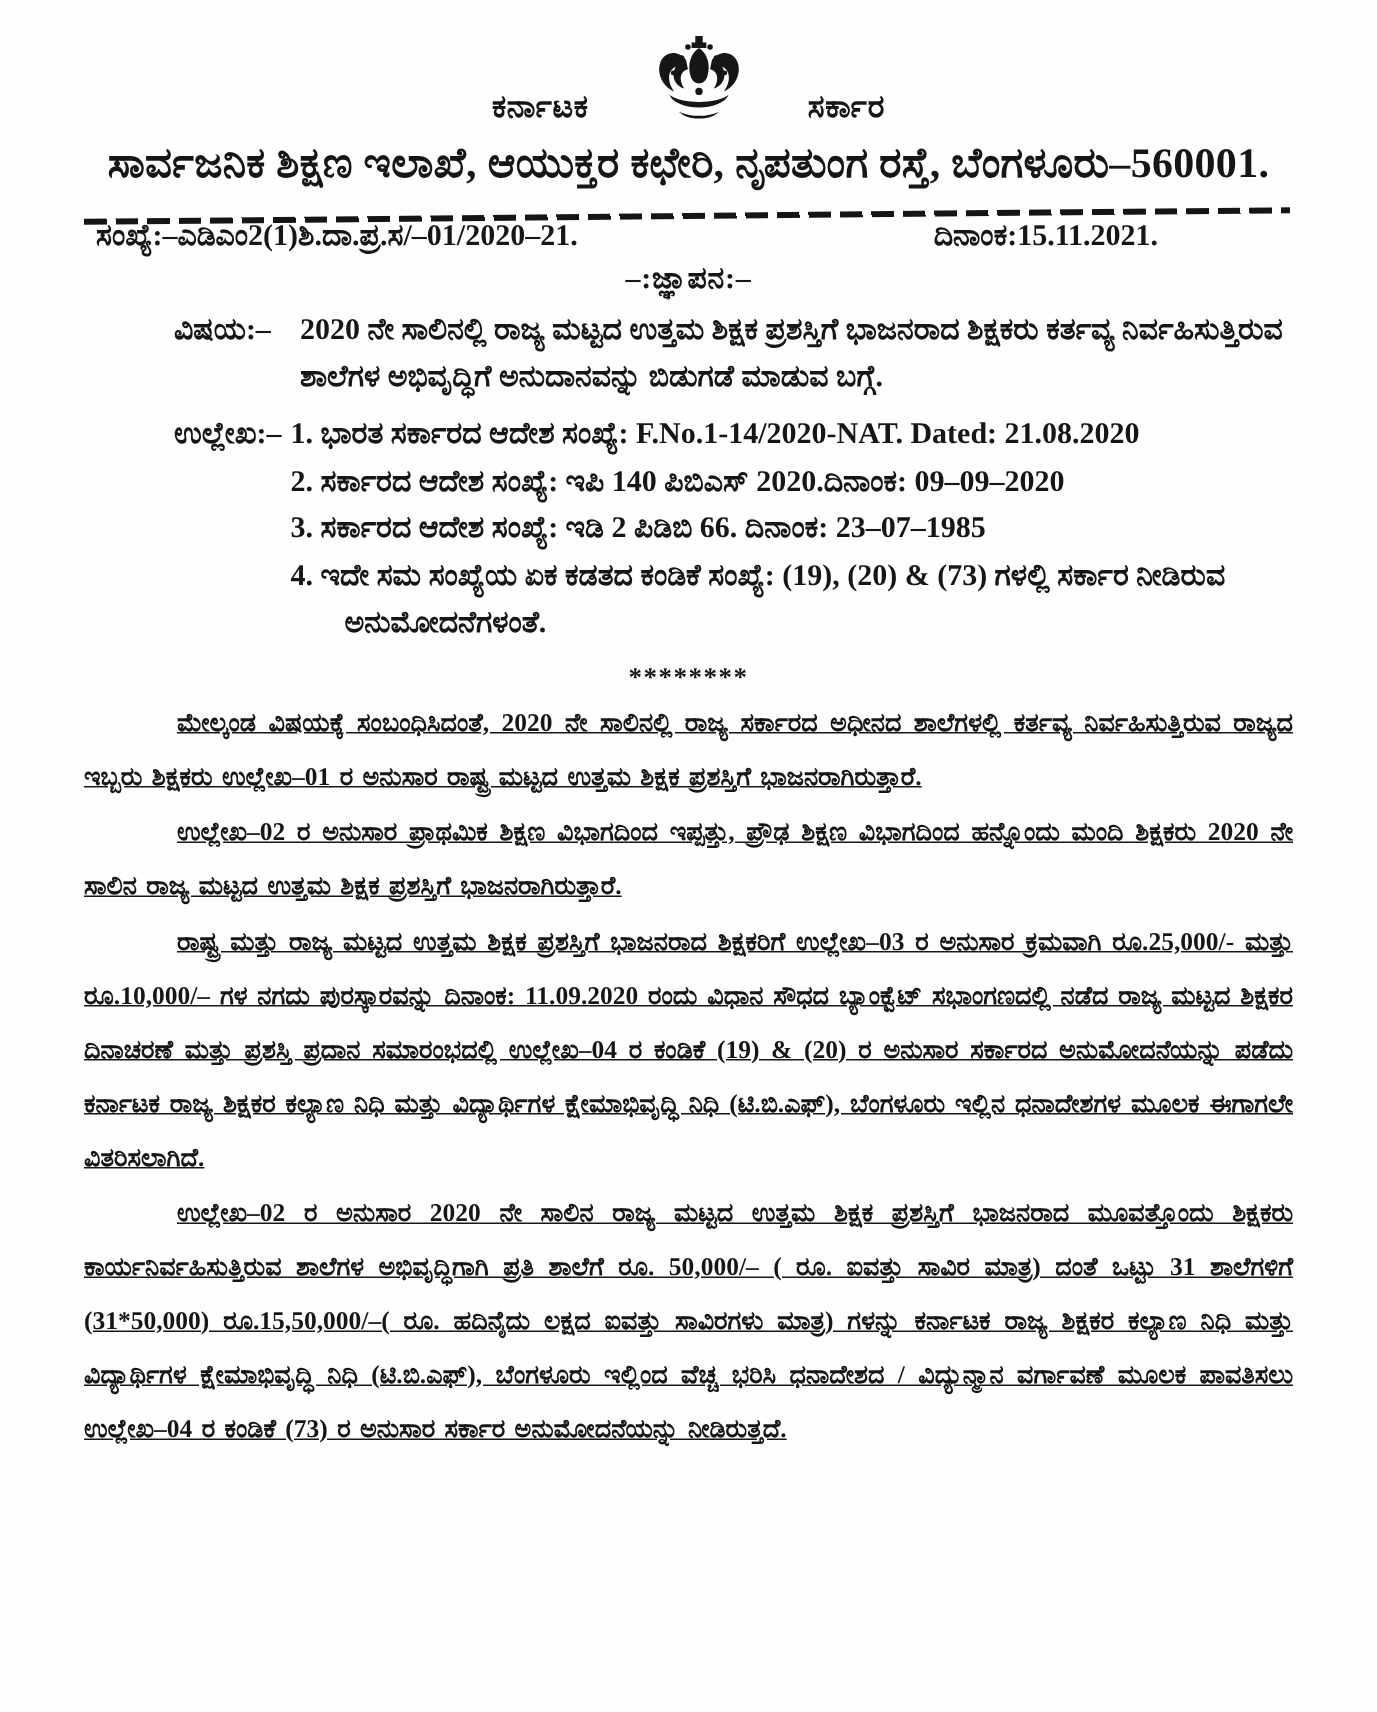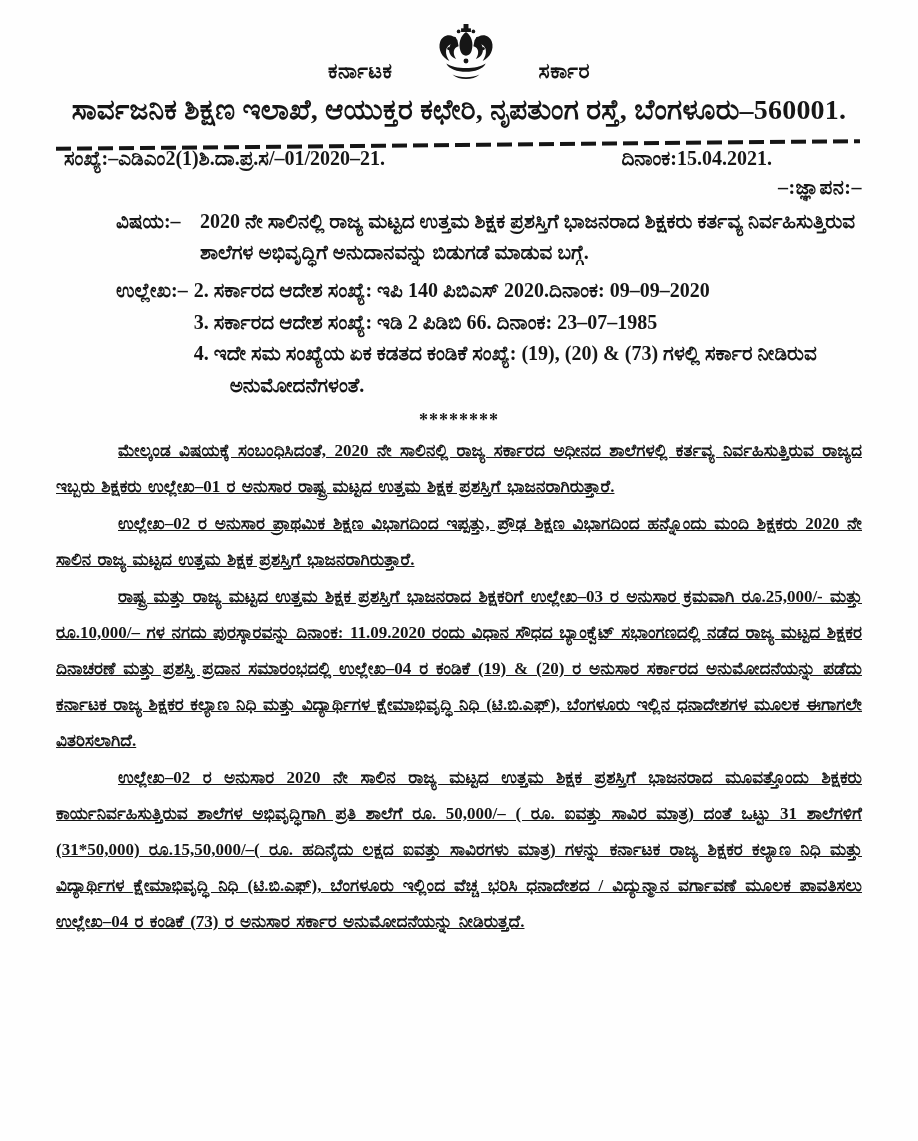--- a/index.html
+++ b/index.html
@@ -59,21 +59,21 @@
   }
   
   .ref-row {
     display: flex;
     justify-content: space-between;
     padding-left: 8px;
     padding-right: 90px;
     font-size: 20px;
   }
   .memo-title {
-    text-align: right;
+    text-align: center;
     font-size: 20px;
     margin-top: 6px;
     letter-spacing: 0.5px;
   }
   
   .labelled {
     display: flex;
     margin-top: 7px;
     padding-left: 60px;
     font-size: 20px;
@@ -154,33 +154,34 @@
     </span>
     <span class="gov-title">ಸರ್ಕಾರ</span>
   </div>
 
   <div class="dept-line">ಸಾರ್ವಜನಿಕ ಶಿಕ್ಷಣ ಇಲಾಖೆ, ಆಯುಕ್ತರ ಕಛೇರಿ, ನೃಪತುಂಗ ರಸ್ತೆ, ಬೆಂಗಳೂರು–560001.</div>
 
   <div class="divider"></div>
 
   <div class="ref-row">
     <span>ಸಂಖ್ಯೆ:–ಎಡಿಎಂ2(1)ಶಿ.ದಾ.ಪ್ರ.ಸ/–01/2020–21.</span>
-    <span>ದಿನಾಂಕ:15.04.2021.</span>
+    <span>ದಿನಾಂಕ:15.11.2021.</span>
   </div>
 
   <div class="memo-title">–:ಜ್ಞಾಪನ:–</div>
 
   <div class="labelled">
     <span class="lab">ವಿಷಯ:–</span>
     <div class="subject-text">2020 ನೇ ಸಾಲಿನಲ್ಲಿ ರಾಜ್ಯ ಮಟ್ಟದ ಉತ್ತಮ ಶಿಕ್ಷಕ ಪ್ರಶಸ್ತಿಗೆ ಭಾಜನರಾದ ಶಿಕ್ಷಕರು ಕರ್ತವ್ಯ ನಿರ್ವಹಿಸುತ್ತಿರುವ ಶಾಲೆಗಳ ಅಭಿವೃದ್ಧಿಗೆ ಅನುದಾನವನ್ನು ಬಿಡುಗಡೆ ಮಾಡುವ ಬಗ್ಗೆ.</div>
   </div>
 
   <div class="labelled">
     <span class="lab">ಉಲ್ಲೇಖ:–</span>
     <div class="ref-items">
+      <div class="ref-item">1. ಭಾರತ ಸರ್ಕಾರದ ಆದೇಶ ಸಂಖ್ಯೆ: F.No.1-14/2020-NAT. Dated: 21.08.2020</div>
       <div class="ref-item">2. ಸರ್ಕಾರದ ಆದೇಶ ಸಂಖ್ಯೆ: ಇಪಿ 140 ಪಿಬಿಎಸ್ 2020.ದಿನಾಂಕ: 09–09–2020</div>
       <div class="ref-item">3. ಸರ್ಕಾರದ ಆದೇಶ ಸಂಖ್ಯೆ: ಇಡಿ 2 ಪಿಡಿಬಿ 66. ದಿನಾಂಕ: 23–07–1985</div>
       <div class="ref-item">4. ಇದೇ ಸಮ ಸಂಖ್ಯೆಯ ಏಕ ಕಡತದ ಕಂಡಿಕೆ ಸಂಖ್ಯೆ: (19), (20) &amp; (73) ಗಳಲ್ಲಿ ಸರ್ಕಾರ ನೀಡಿರುವ ಅನುಮೋದನೆಗಳಂತೆ.</div>
     </div>
   </div>
 
   <div class="stars">********</div>
 
   <div class="paras">
     <p>ಮೇಲ್ಕಂಡ ವಿಷಯಕ್ಕೆ ಸಂಬಂಧಿಸಿದಂತೆ, 2020 ನೇ ಸಾಲಿನಲ್ಲಿ ರಾಜ್ಯ ಸರ್ಕಾರದ ಅಧೀನದ ಶಾಲೆಗಳಲ್ಲಿ ಕರ್ತವ್ಯ ನಿರ್ವಹಿಸುತ್ತಿರುವ ರಾಜ್ಯದ ಇಬ್ಬರು ಶಿಕ್ಷಕರು ಉಲ್ಲೇಖ–01 ರ ಅನುಸಾರ ರಾಷ್ಟ್ರ ಮಟ್ಟದ ಉತ್ತಮ ಶಿಕ್ಷಕ ಪ್ರಶಸ್ತಿಗೆ ಭಾಜನರಾಗಿರುತ್ತಾರೆ.</p>

